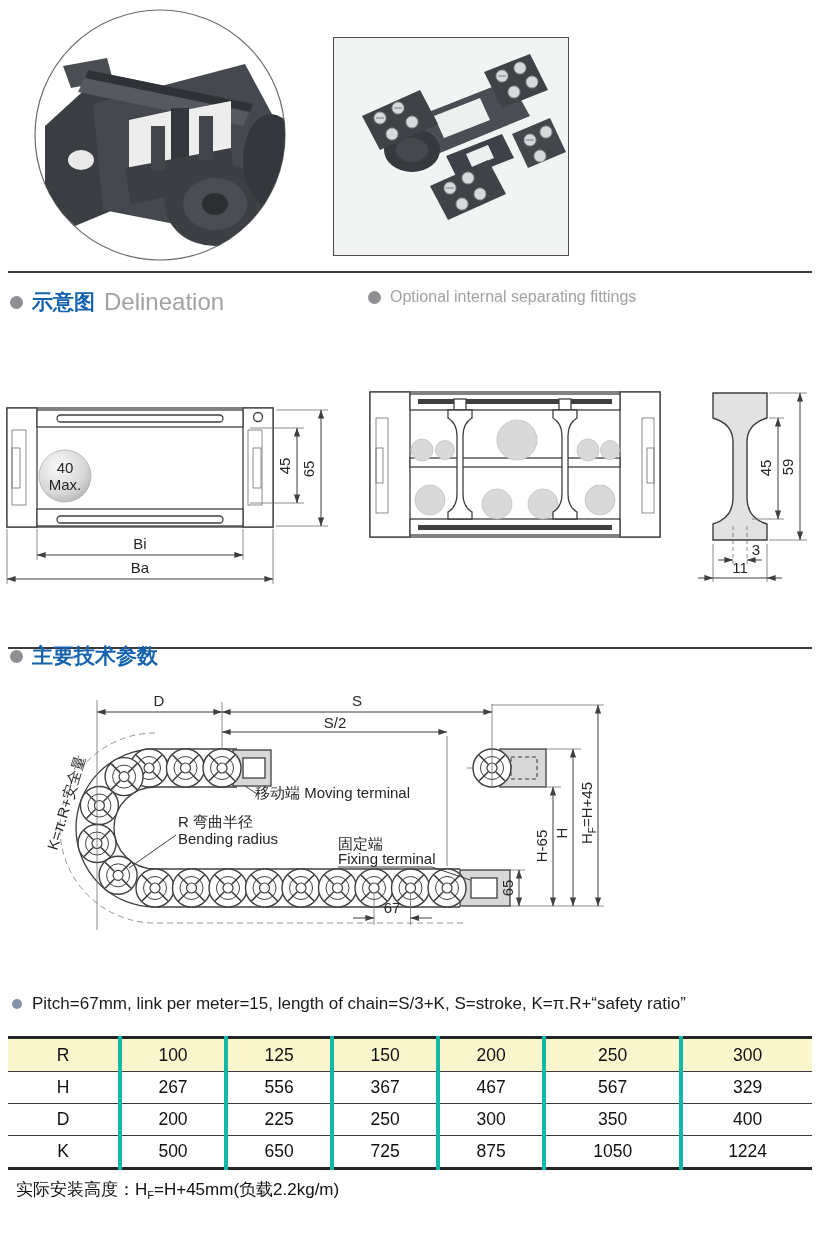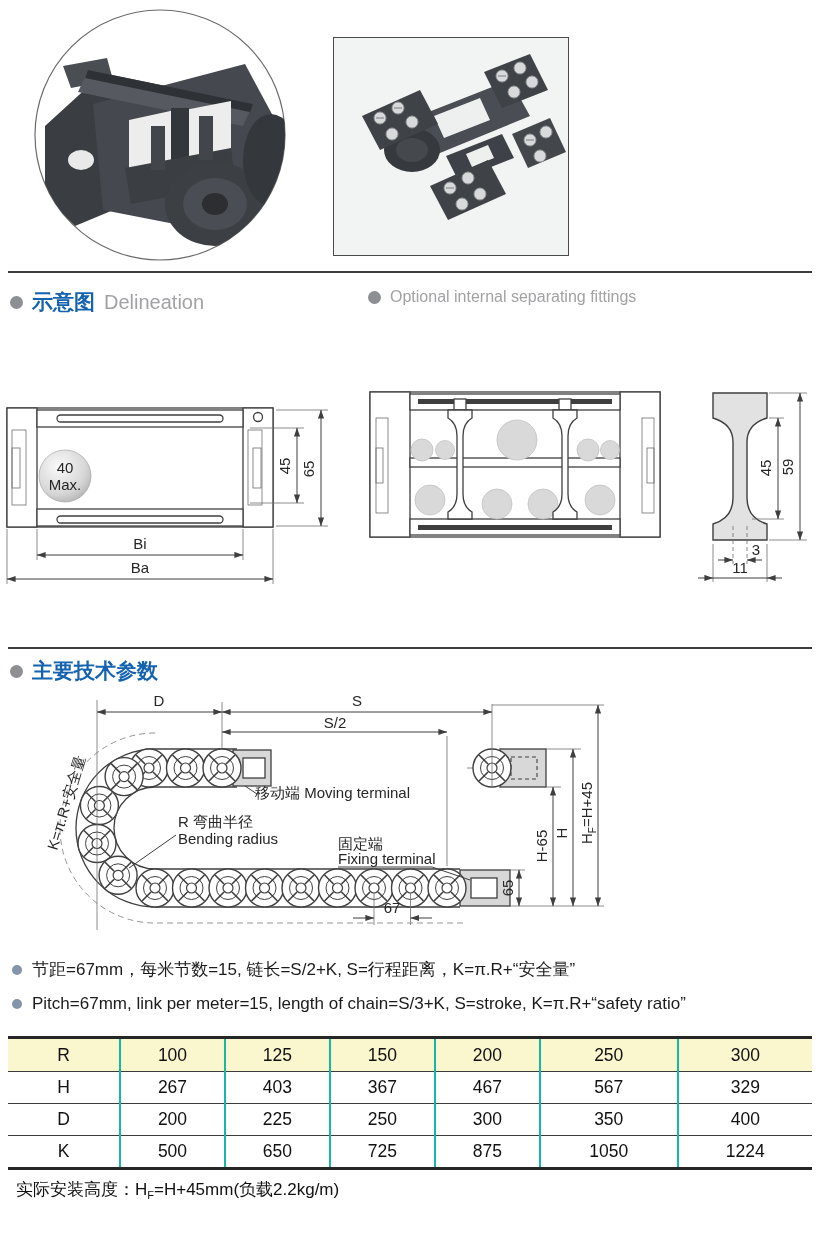--- a/index.html
+++ b/index.html
@@ -3,29 +3,29 @@
 <meta charset="utf-8">
 <style>
   html,body{margin:0;padding:0;background:#fff;}
   .page{position:relative;width:820px;height:1240px;background:#fff;overflow:hidden;
         font-family:"Liberation Sans",sans-serif;color:#1c1c1c;}
   .abs{position:absolute;}
   .divider{position:absolute;left:8px;width:804px;height:2px;background:#3a3a3a;}
   .sec-header{position:absolute;display:flex;align-items:center;gap:9px;white-space:nowrap;}
   .sec-bullet{width:13px;height:13px;border-radius:50%;background:#8d8f92;flex:0 0 auto;}
   .sec-zh{font-size:21px;font-weight:bold;color:#1563ae;}
-  .sec-en{font-size:20px;color:#a2a2a5;}
+  .sec-en{font-size:24px;color:#a2a2a5;}
   .sec-en.small{font-size:16px;}
   .note-line{position:absolute;display:flex;align-items:center;gap:10px;font-size:17px;color:#1b1b1b;white-space:nowrap;}
   .note-bullet{width:10px;height:10px;border-radius:50%;background:#8494aa;flex:0 0 auto;}
   .spec-table{position:absolute;left:8px;top:1036px;width:804px;border-collapse:collapse;
               text-align:center;font-size:17.5px;color:#111;
               border-top:3px solid #262626;border-bottom:3px solid #262626;}
   .spec-table td{height:31px;padding:0;}
-  .spec-table td + td{border-left:2px solid #14b8a6;}
+  .spec-table td + td{border-left:4px solid #14b8a6;}
   .spec-table tr + tr td{border-top:1px solid #3c3c3c;}
   .spec-table tr.hdr td{background:#faf6ce;height:32px;}
   .footer-line{position:absolute;left:16px;font-size:17px;color:#111;white-space:nowrap;}
   .footer-line sub{font-size:11px;}
   svg text{font-family:"Liberation Sans",sans-serif;fill:#262626;}
   svg .dimtxt{font-size:15px;}
   svg .lbltxt{font-size:15px;}
   .thin{stroke:#6e6e6e;stroke-width:0.8;fill:none;}
   .ln{stroke:#3f3f3f;stroke-width:1.3;fill:none;}
   .lnf{stroke:#3f3f3f;stroke-width:1.3;fill:#fff;}
@@ -241,21 +241,21 @@
     <line x1="23" y1="166" x2="23" y2="204" class="thin"></line>
     <line x1="77" y1="166" x2="77" y2="204" class="thin"></line>
     <line x1="23" y1="200" x2="77" y2="200" class="dim"></line>
     <line x1="8" y1="200" x2="23" y2="200" class="dim" marker-end="url(#arr)"></line>
     <line x1="92" y1="200" x2="77" y2="200" class="dim" marker-end="url(#arr)"></line>
     <text class="dimtxt" x="50" y="195" text-anchor="middle">11</text>
   </svg>
 
   <div class="divider" style="top:647px"></div>
 
-  <div class="sec-header" style="left:10px;top:657px">
+  <div class="sec-header" style="left:10px;top:642px">
     <span class="sec-bullet"></span>
     <span class="sec-zh">主要技术参数</span>
   </div>
 
   <svg class="abs" style="left:5px;top:688px" width="615" height="247" viewBox="0 0 615 247">
 
     <path d="M150,45 A95,95 0 0 0 55,140 A95,95 0 0 0 150,235 L460,235" fill="none" stroke="#8a8a8a" stroke-width="0.9" stroke-dasharray="6 4"></path>
 
     <path d="M150,61 A79,79 0 0 0 71,140 A79,79 0 0 0 150,219" class="ln"></path>
     <path d="M150,99 A41,41 0 0 0 109,140 A41,41 0 0 0 150,181" class="ln"></path>
@@ -337,24 +337,20 @@
     <text class="dimtxt" transform="rotate(-90 508 200)" x="508" y="200" text-anchor="middle">65</text>
 
     <line x1="548" y1="99" x2="548" y2="218" class="dim" marker-start="url(#arr)" marker-end="url(#arr)"></line>
     <line x1="568" y1="61" x2="568" y2="218" class="dim" marker-start="url(#arr)" marker-end="url(#arr)"></line>
     <line x1="593" y1="17" x2="593" y2="218" class="dim" marker-start="url(#arr)" marker-end="url(#arr)"></line>
     <text class="dimtxt" transform="rotate(-90 542 158)" x="542" y="158" text-anchor="middle">H-65</text>
     <text class="dimtxt" transform="rotate(-90 562 145)" x="562" y="145" text-anchor="middle">H</text>
     <text class="dimtxt" transform="rotate(-90 587 125)" x="587" y="125" text-anchor="middle"><tspan>H</tspan><tspan dy="4" font-size="10">F</tspan><tspan dy="-4">=H+45</tspan></text>
   </svg>
 
-  <div class="note-line" style="left:12px;top:958px">
-    <span class="note-bullet"></span>
-    <span>节距=67mm，每米节数=15, 链长=S/2+K, S=行程距离，K=π.R+“安全量”</span>
-  </div>
   <div class="note-line" style="left:12px;top:994px">
     <span class="note-bullet"></span>
     <span>Pitch=67mm, link per meter=15, length of chain=S/3+K, S=stroke, K=π.R+“safety ratio”</span>
   </div>
 
   <table class="spec-table">
     <colgroup>
         <col style="width:112px">
         <col>
         <col>
@@ -369,21 +365,21 @@
         <td>100</td>
         <td>125</td>
         <td>150</td>
         <td>200</td>
         <td>250</td>
         <td>300</td>
       </tr>
       <tr>
         <td>H</td>
         <td>267</td>
-        <td>403</td>
+        <td>556</td>
         <td>367</td>
         <td>467</td>
         <td>567</td>
         <td>329</td>
       </tr>
       <tr>
         <td>D</td>
         <td>200</td>
         <td>225</td>
         <td>250</td>

